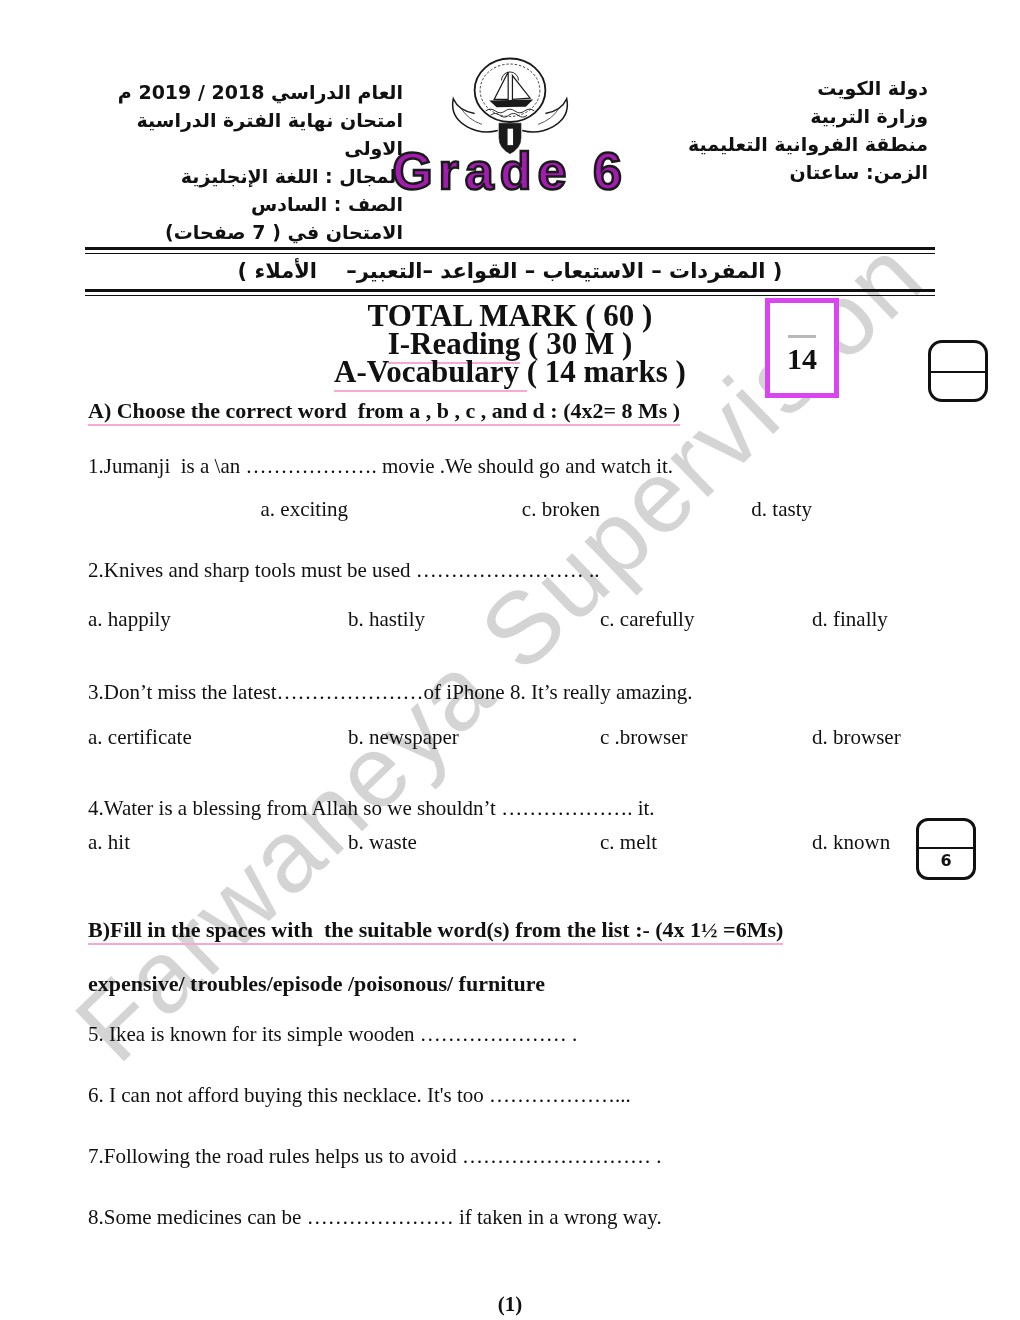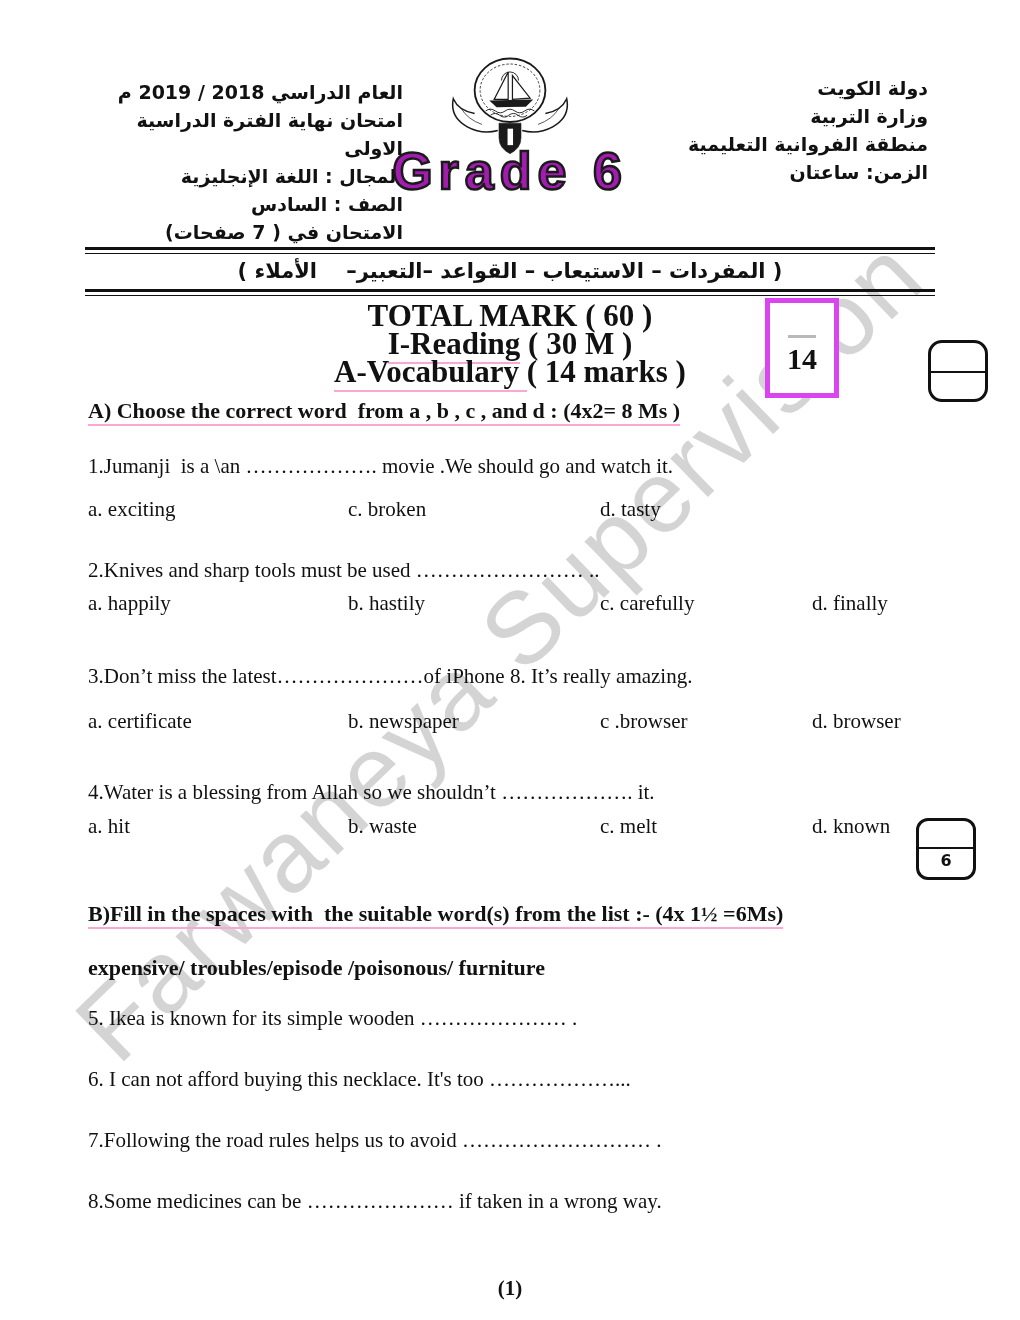--- a/index.html
+++ b/index.html
@@ -66,22 +66,22 @@
     white-space:pre-wrap;
   }
 
   
   .body-area{position:relative;margin:0 88px;}
   .title-block{text-align:center;font-weight:bold;font-size:31px;line-height:28px;margin-top:6px;}
   .u{border-bottom:2px solid #f9a8d4;padding-bottom:1px;}
   .sec-heading{font-weight:bold;font-size:22px;margin-top:12px;white-space:pre-wrap;}
   .stem{font-size:21px;white-space:pre-wrap;}
   .opts{display:grid;grid-template-columns:260px 252px 212px auto;font-size:21px;}
-  .q1s{margin-top:30px;} .q1o{margin-top:18px;}
-  .q2s{margin-top:36px;} .q2o{margin-top:8px;}
+  .q1s{margin-top:30px;} .q1o{margin-top:18px;text-align:right;}
+  .q2s{margin-top:36px;} .q2o{margin-top:24px;}
   .q3s{margin-top:48px;} .q3o{margin-top:20px;}
   .q4s{margin-top:46px;} .q4o{margin-top:9px;}
   .secB{margin-top:62px;}
   .wordlist{margin-top:28px;text-align:left;font-weight:bold;font-size:22px;}
   .q5{margin-top:25px;} .q6{margin-top:36px;} .q7{margin-top:36px;} .q8{margin-top:36px;}
   .pagenum{margin-top:62px;text-align:center;font-weight:bold;font-size:21px;}
 
   
   .box14{
     position:absolute;left:765px;top:298px;

